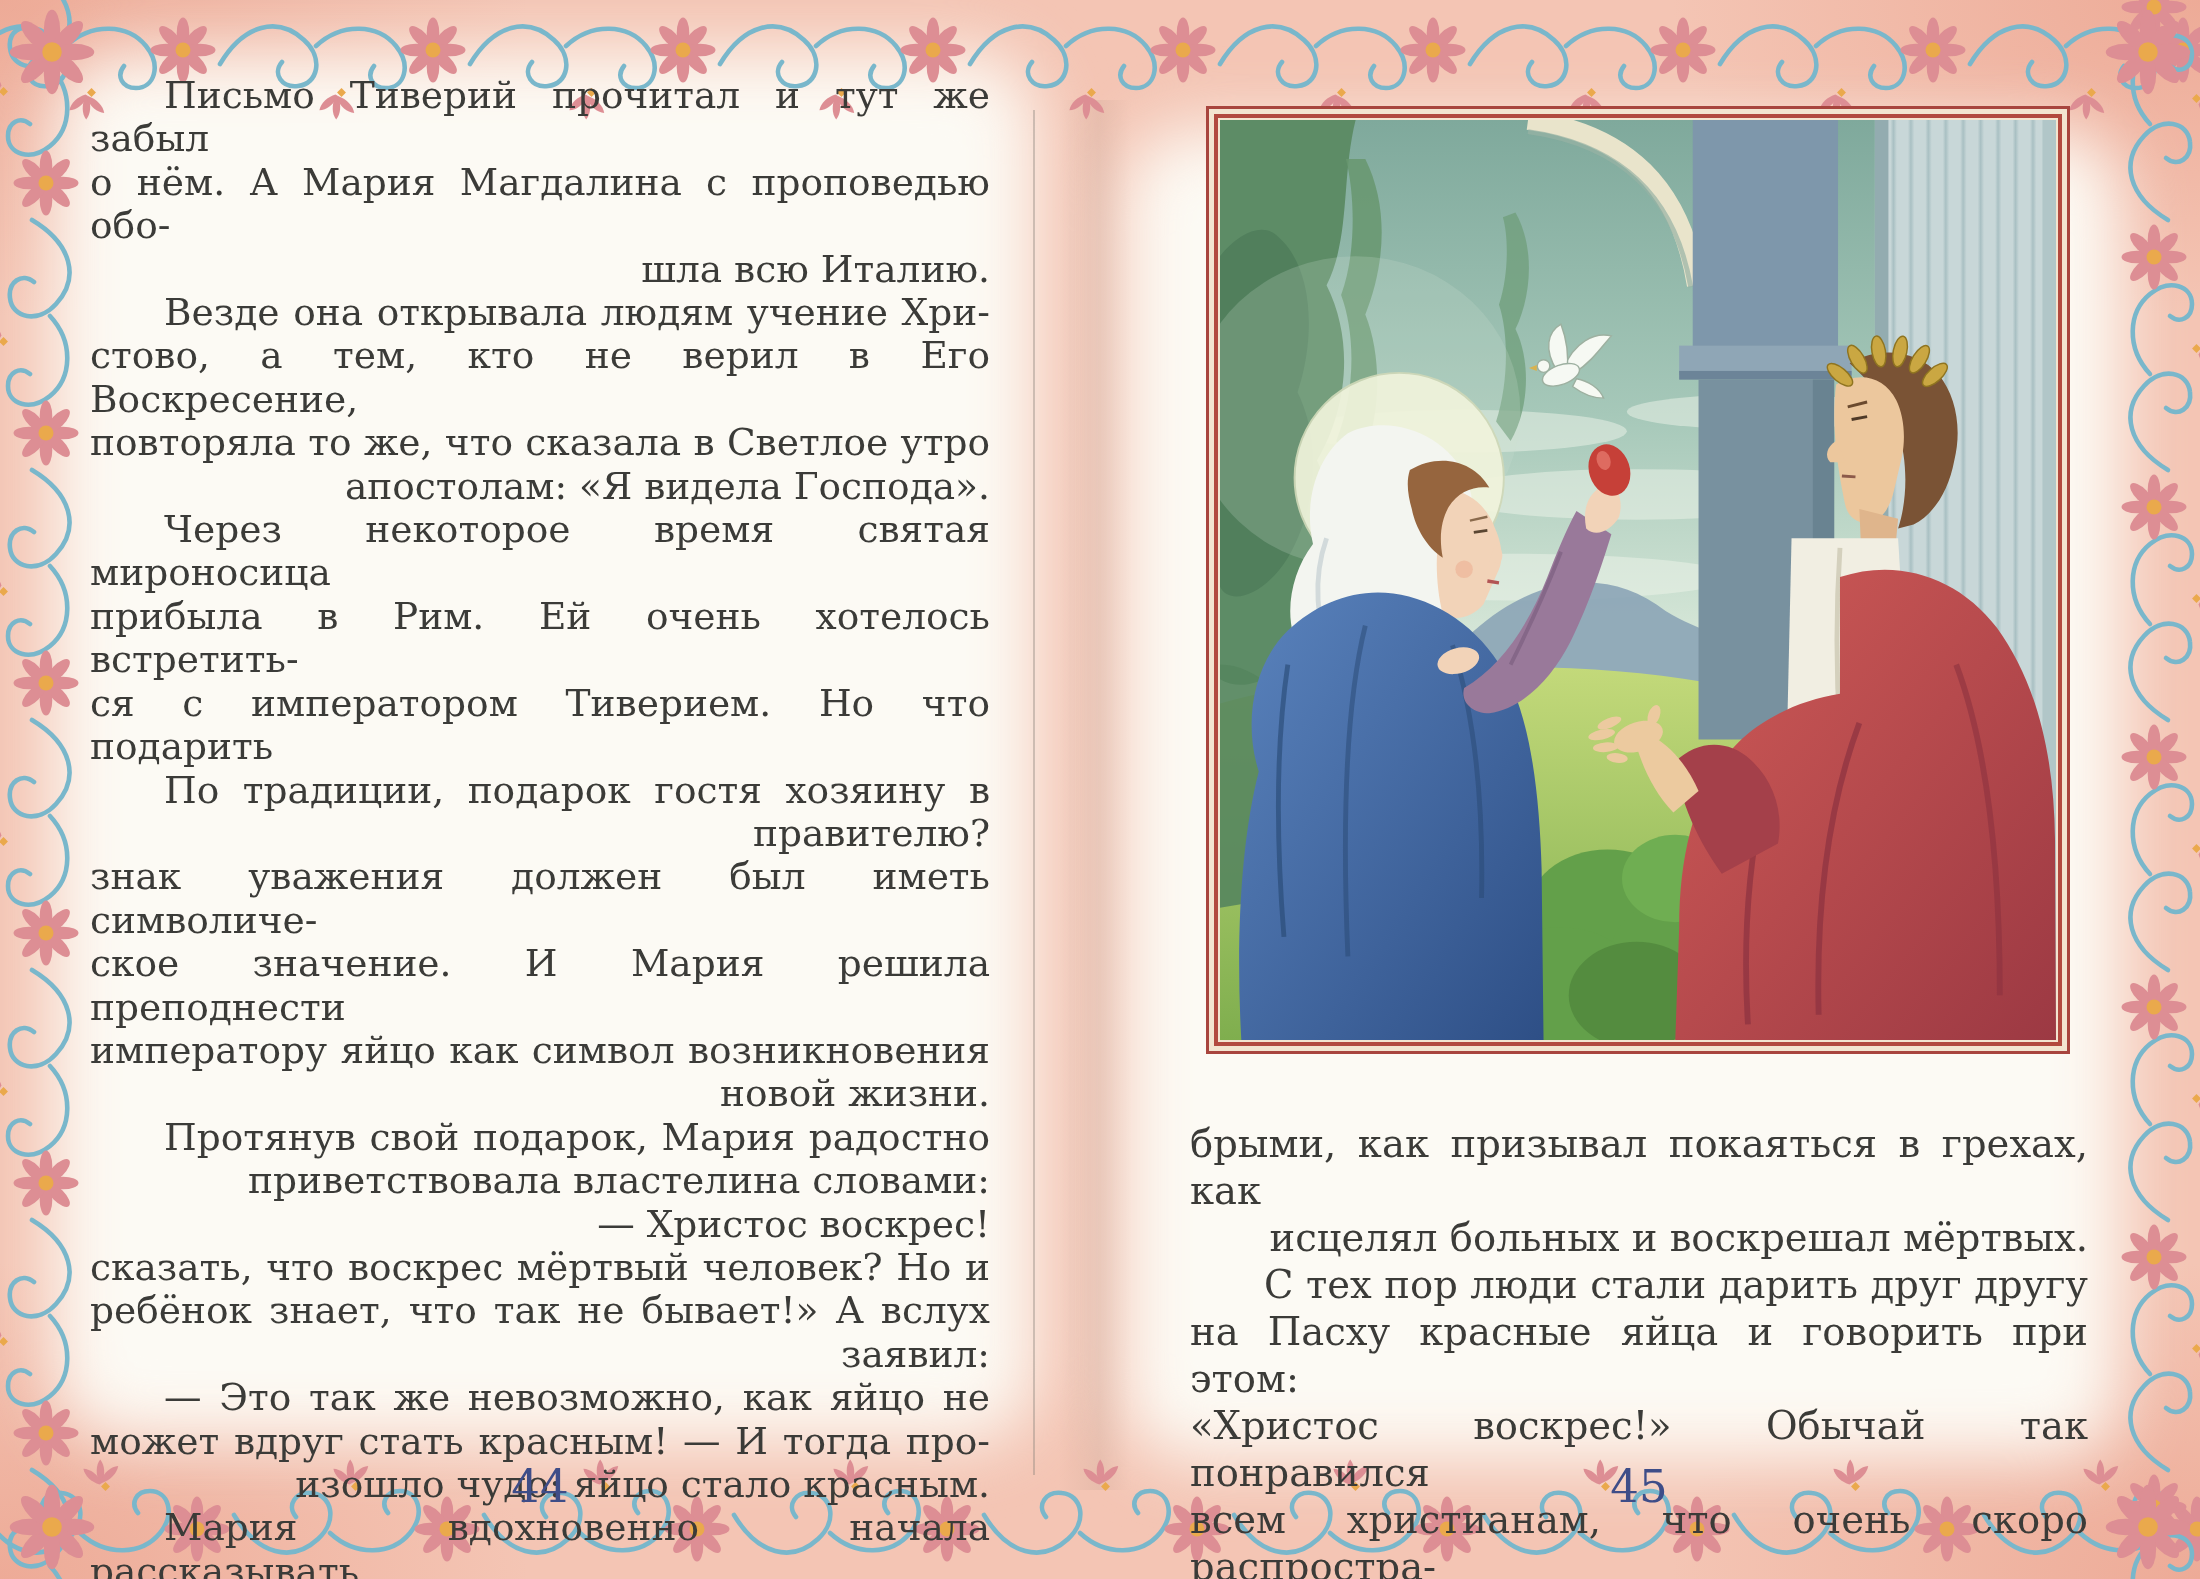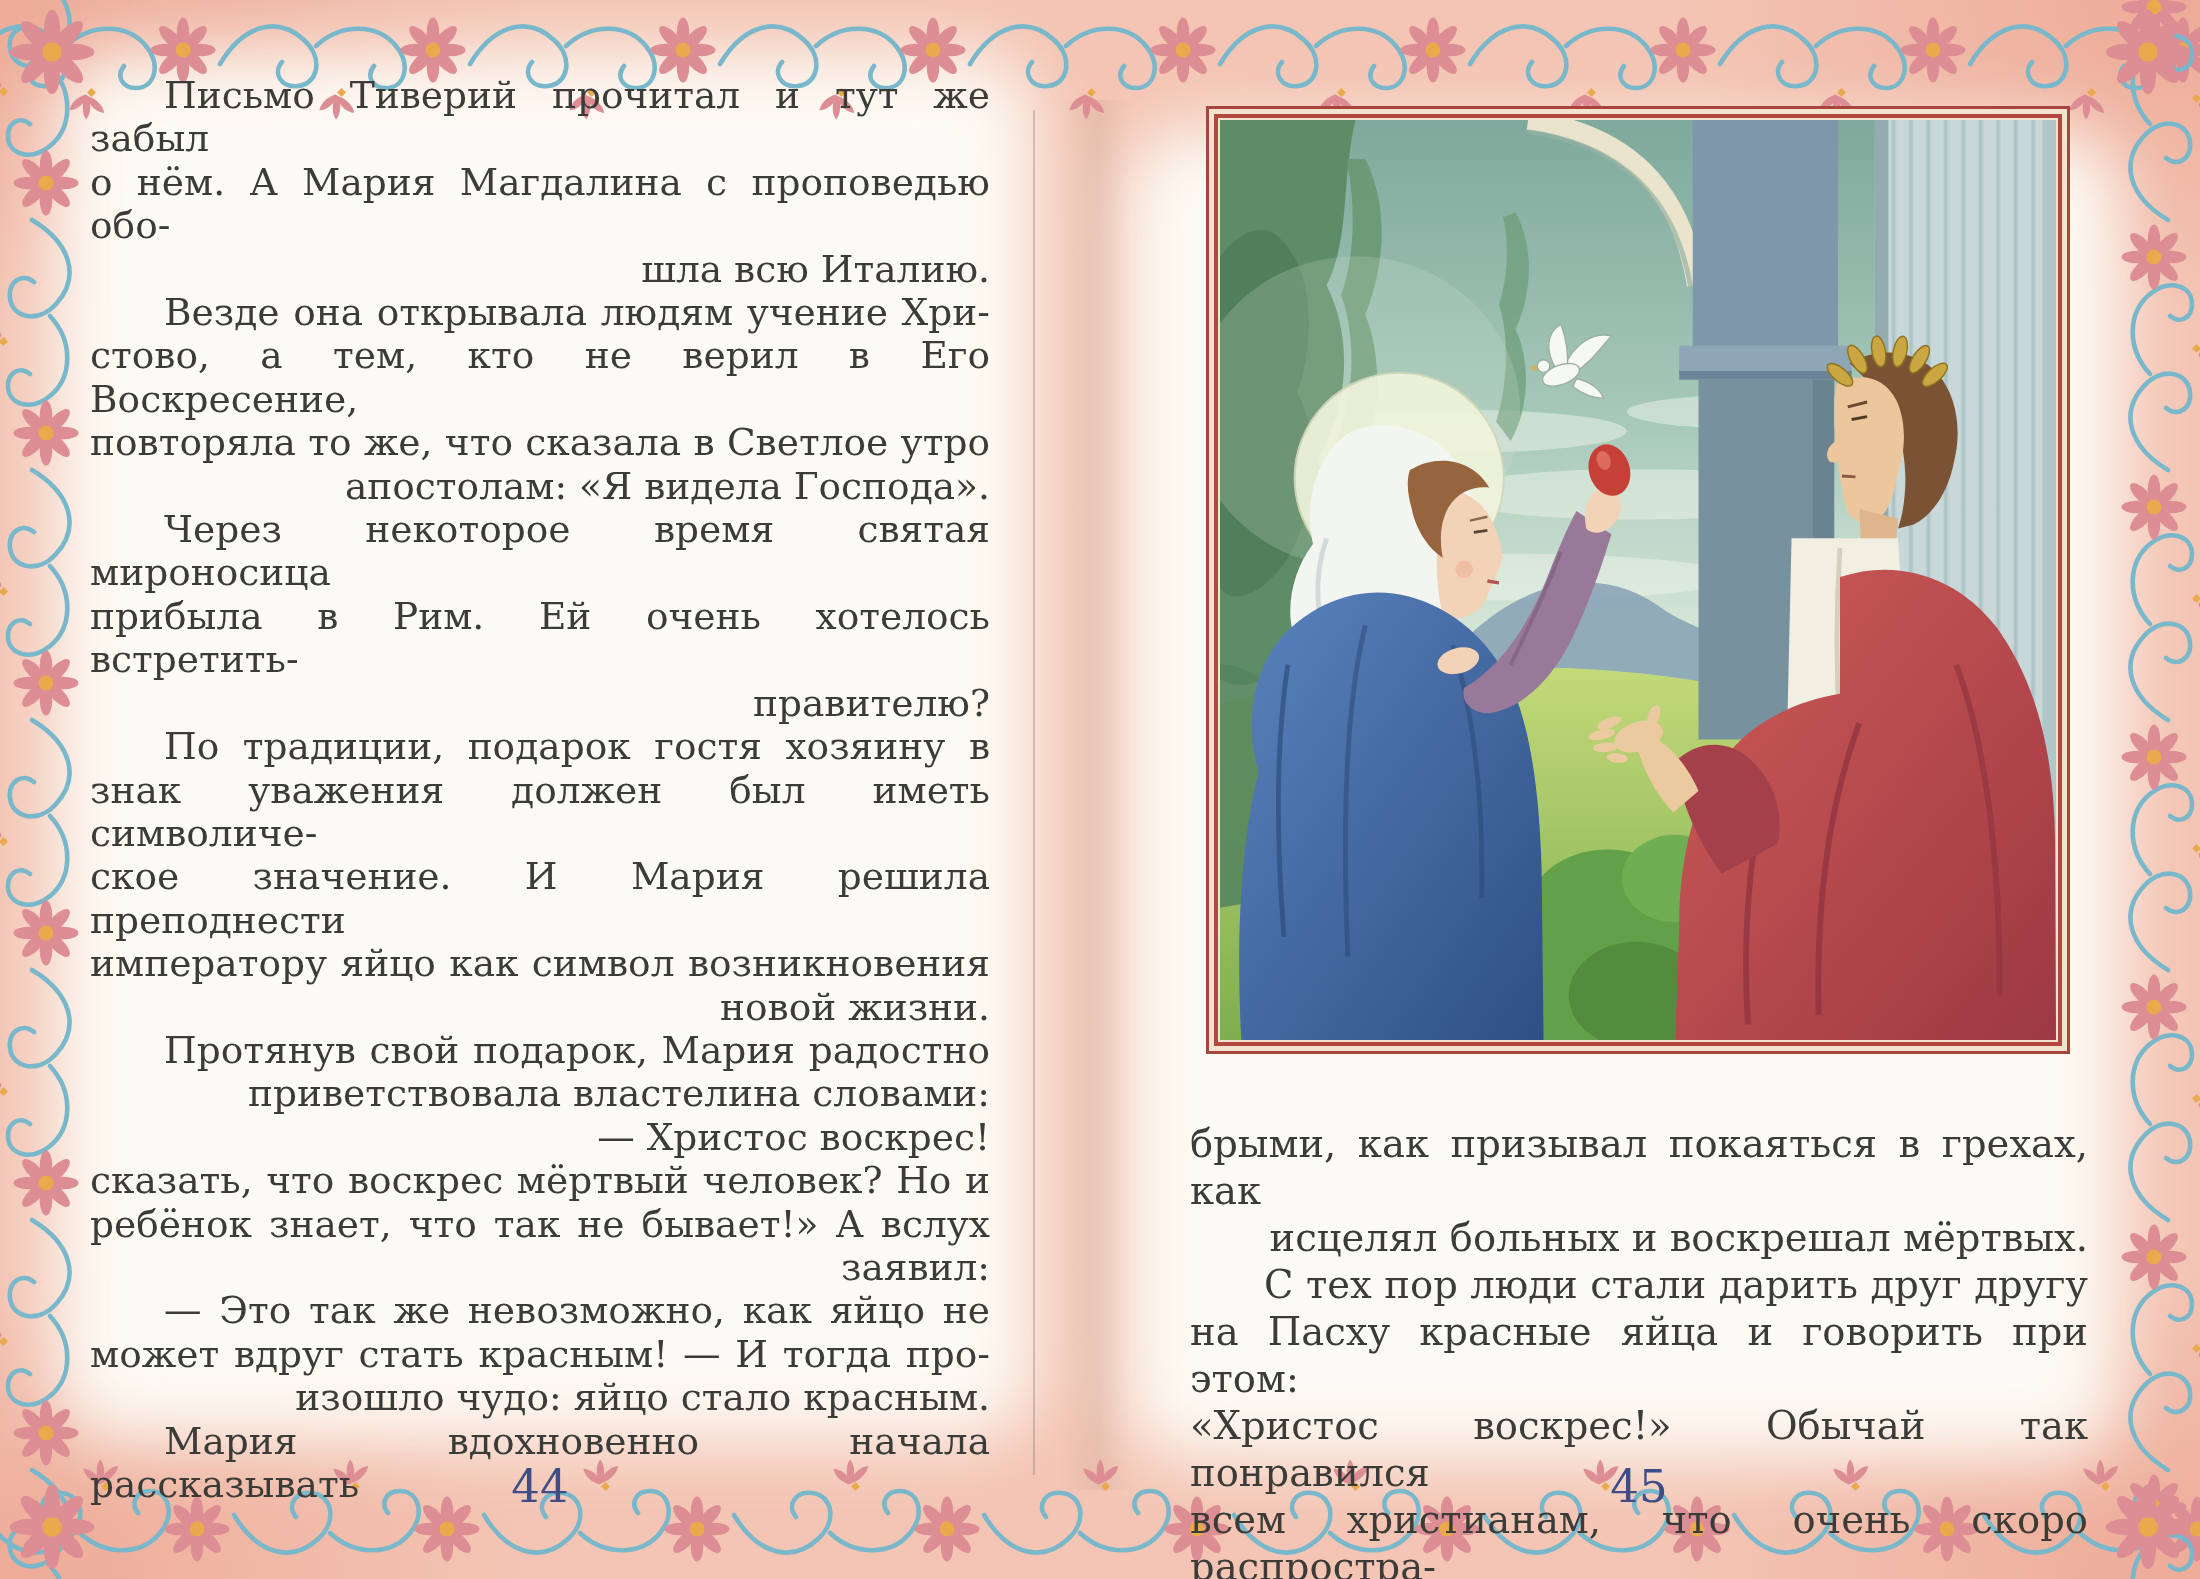--- a/index.html
+++ b/index.html
@@ -117,22 +117,23 @@
   <div class="textblock left">
       <div class="line indent just">Письмо Тиверий прочитал и тут же забыл</div>
       <div class="line just">о нём. А Мария Магдалина с проповедью обо-</div>
       <div class="line">шла всю Италию.</div>
       <div class="line indent just">Везде она открывала людям учение Хри-</div>
       <div class="line just">стово, а тем, кто не верил в Его Воскресение,</div>
       <div class="line just">повторяла то же, что сказала в Светлое утро</div>
       <div class="line">апостолам: «Я видела Господа».</div>
       <div class="line indent just">Через некоторое время святая мироносица</div>
       <div class="line just">прибыла в Рим. Ей очень хотелось встретить-</div>
+      <div class="line just">ся с императором Тиверием. Но что подарить</div>
+      <div class="line indent just">По традиции, подарок гостя хозяину в</div>
       <div class="line">правителю?</div>
-      <div class="line indent just">По традиции, подарок гостя хозяину в</div>
       <div class="line just">знак уважения должен был иметь символиче-</div>
       <div class="line just">ское значение. И Мария решила преподнести</div>
       <div class="line just">императору яйцо как символ возникновения</div>
       <div class="line">новой жизни.</div>
       <div class="line indent just">Протянув свой подарок, Мария радостно</div>
       <div class="line">приветствовала властелина словами:</div>
       <div class="line indent">— Христос воскрес!</div>
       <div class="line just">сказать, что воскрес мёртвый человек? Но и</div>
       <div class="line just">ребёнок знает, что так не бывает!» А вслух</div>
       <div class="line">заявил:</div>

